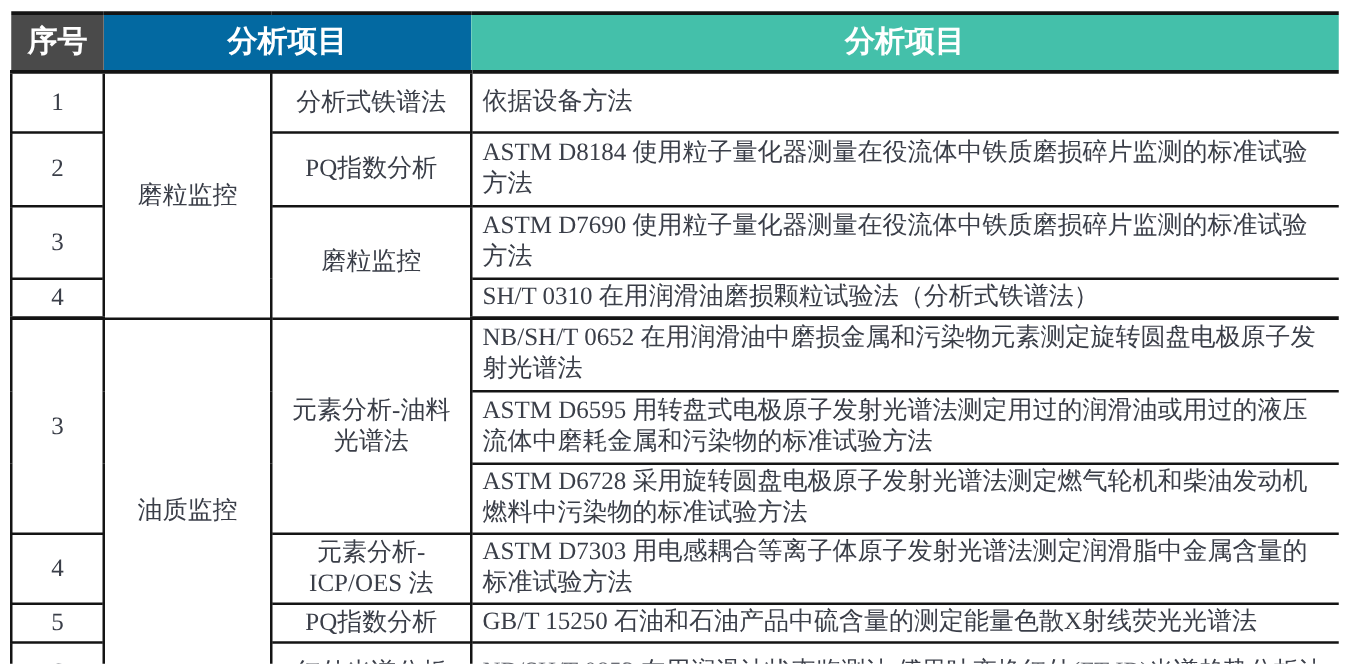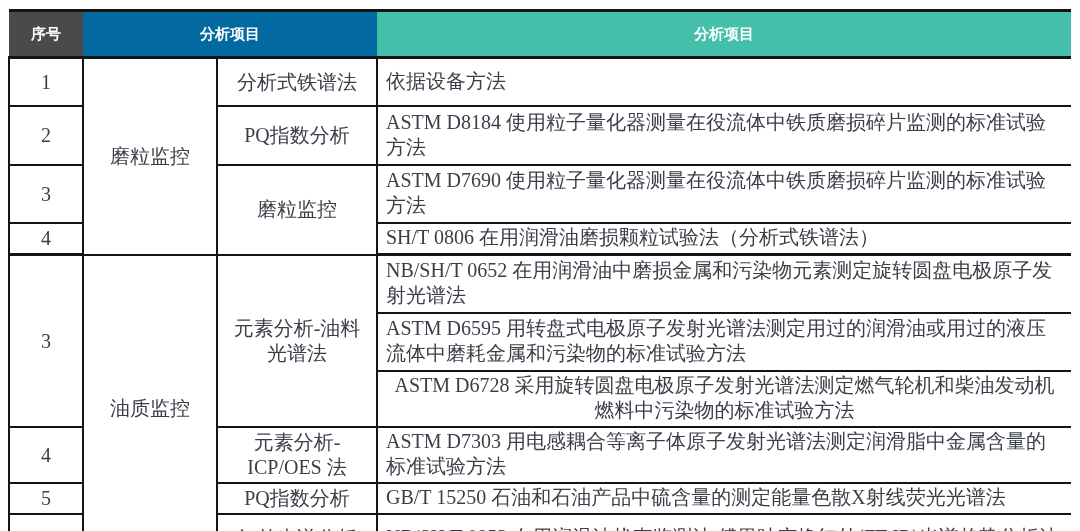--- a/index.html
+++ b/index.html
@@ -4,32 +4,32 @@
 <style>
   html,body{margin:0;padding:0;background:#ffffff;width:1080px;height:531px;overflow:hidden;}
   body{font-family:"Liberation Serif","DejaVu Serif",serif;color:#3a3e48;}
   table{border-collapse:collapse;table-layout:fixed;width:1062px;margin:9px 0 0 8px;}
   col.c-no{width:74px;}
   col.c-cat{width:134px;}
   col.c-item{width:160px;}
   col.c-std{width:694px;}
   th,td{font-size:20px;line-height:25px;vertical-align:middle;overflow:hidden;}
   thead th{height:44px;border-top:3px solid #141414;border-bottom:3px solid #141414;
-           color:#ffffff;font-weight:bold;font-size:15px;text-align:center;padding:0;}
+           color:#ffffff;font-weight:bold;font-size:24px;text-align:center;padding:0;}
   th.no-h{background:#4a4a4a;}
   th.proj-h{background:#0369a1;}
   th.std-h{background:#44c0aa;}
   tbody td{border:2px solid #141414;border-right:none;}
   tbody td:first-child{border-left:2px solid #141414;}
   tbody td.no,tbody td.cat,tbody td.item{text-align:center;padding:0 4px;white-space:pre-line;border-right:2px solid #141414;}
   tbody td.std{text-align:left;padding:1px 8px 3px 8px;}
   tr.sec-end td{border-bottom:3px solid #141414;}
   tr.last td{border-bottom:3px solid #141414;}
   tr.h46 td{height:42px;} tr.h57 td{height:53px;} tr.h56 td{height:52px;}
-  tr.h28 td{height:24px;} tr.h54 td{height:50px;text-align:center;} tr.h52 td{height:48px;}
+  tr.h28 td{height:24px;} tr.h54 td{height:50px;} tr.h52 td{height:48px;}
   tr.h27 td{height:23px;}
 </style>
 </head>
 <body>
 
 <table>
   <colgroup>
     <col class="c-no">
       <col class="c-cat">
       <col class="c-item">
@@ -54,21 +54,21 @@
       <td class="item">PQ指数分析</td>
       <td class="std">ASTM D8184 使用粒子量化器测量在役流体中铁质磨损碎片监测的标准试验方法</td>
     </tr>
     <tr class="h56">
       <td class="no">3</td>
       <td class="item" rowspan="2">磨粒监控</td>
       <td class="std">ASTM D7690 使用粒子量化器测量在役流体中铁质磨损碎片监测的标准试验方法</td>
     </tr>
     <tr class="h28 sec-end">
       <td class="no">4</td>
-      <td class="std">SH/T 0806 在用润滑油磨损颗粒试验法（分析式铁谱法）</td>
+      <td class="std">SH/T 0310 在用润滑油磨损颗粒试验法（分析式铁谱法）</td>
     </tr>
     <tr class="h56">
       <td class="no" rowspan="3">3</td>
       <td class="cat" rowspan="6">油质监控</td>
       <td class="item" rowspan="3">元素分析-油料
 光谱法</td>
       <td class="std">NB/SH/T 0652 在用润滑油中磨损金属和污染物元素测定旋转圆盘电极原子发射光谱法</td>
     </tr>
     <tr class="h56">
       <td class="std">ASTM D6595 用转盘式电极原子发射光谱法测定用过的润滑油或用过的液压流体中磨耗金属和污染物的标准试验方法</td>

